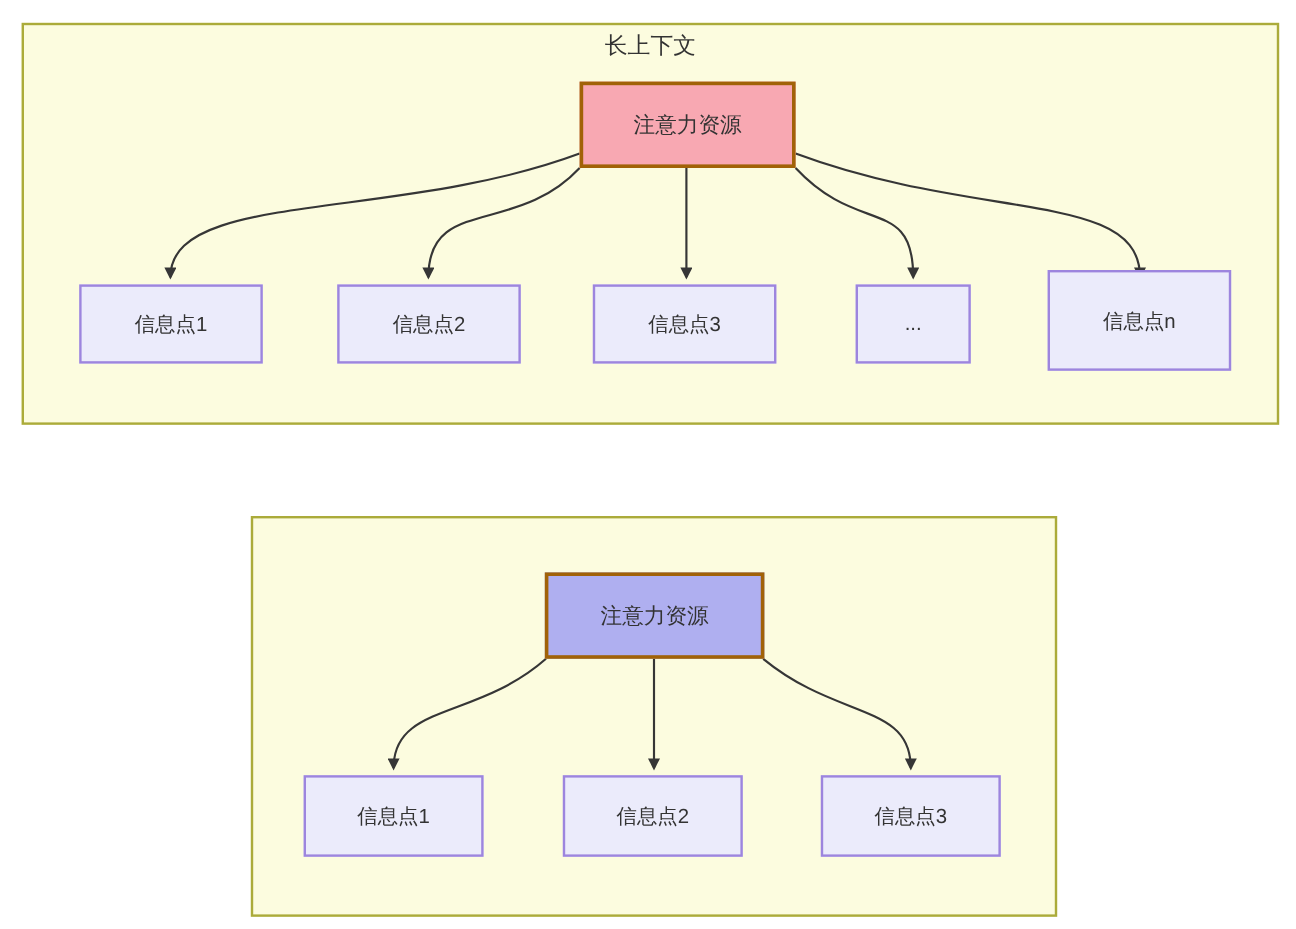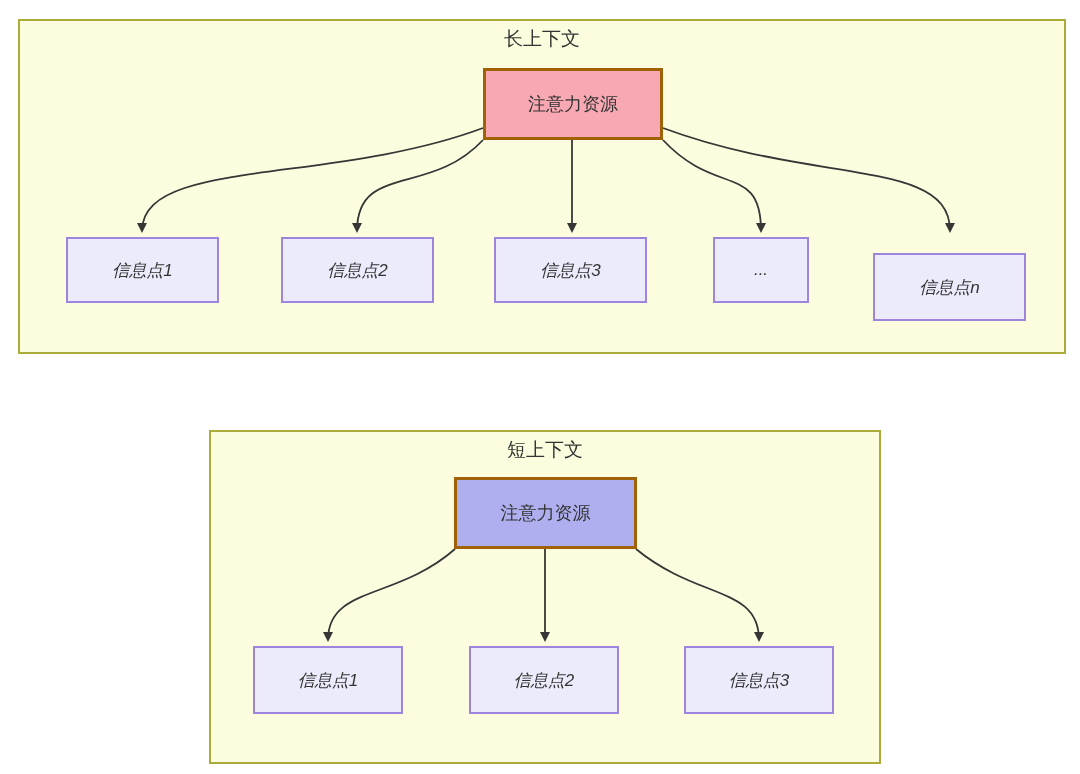--- a/index.html
+++ b/index.html
@@ -44,21 +44,20 @@
   .attention {
     border: 3px solid #a16207;
     font-size: 18px;
   }
   .attention.long  { background: #f8a8b2; }
   .attention.short { background: #afaff0; }
   .info {
     background: #ebebfb;
     border: 2px solid #9d85de;
     font-size: 17px;
-    font-style: italic;
   }
   #arrow-layer {
     position: absolute;
     left: 0;
     top: 0;
     width: 1080px;
     height: 774px;
     z-index: 2;
     pointer-events: none;
   }
@@ -68,21 +67,21 @@
     stroke-width: 1.8;
   }
 
   
   #sg-long   { left: 18px;  top: 19px;  width: 1048px; height: 335px; }
   #att-long  { left: 463px; top: 47px;  width: 180px;  height: 72px; }
   #l-info-1  { left: 46px;  top: 216px; width: 153px;  height: 66px; }
   #l-info-2  { left: 261px; top: 216px; width: 153px;  height: 66px; }
   #l-info-3  { left: 474px; top: 216px; width: 153px;  height: 66px; }
   #l-info-4  { left: 693px; top: 216px; width: 96px;   height: 66px; }
-  #l-info-5  { left: 853px; top: 232px; width: 153px;  height: 68px; }
+  #l-info-5  { left: 853px; top: 204px; width: 153px;  height: 84px; }
 
   
   #sg-short  { left: 209px; top: 430px; width: 672px;  height: 334px; }
   #att-short { left: 243px; top: 45px;  width: 183px;  height: 72px; }
   #s-info-1  { left: 42px;  top: 214px; width: 150px;  height: 68px; }
   #s-info-2  { left: 258px; top: 214px; width: 150px;  height: 68px; }
   #s-info-3  { left: 473px; top: 214px; width: 150px;  height: 68px; }
 </style>
 </head>
 <body>
@@ -107,21 +106,20 @@
     </div>
     <div class="node info" id="l-info-4">
       <span>...</span>
     </div>
     <div class="node info" id="l-info-5">
       <span>信息点n</span>
     </div>
   </div>
 
   <div class="subgraph" id="sg-short">
-    <div class="subgraph-title">短上下文</div>
 
     <div class="node attention short" id="att-short">
       <span>注意力资源</span>
     </div>
 
     <div class="node info" id="s-info-1">
       <span>信息点1</span>
     </div>
     <div class="node info" id="s-info-2">
       <span>信息点2</span>

